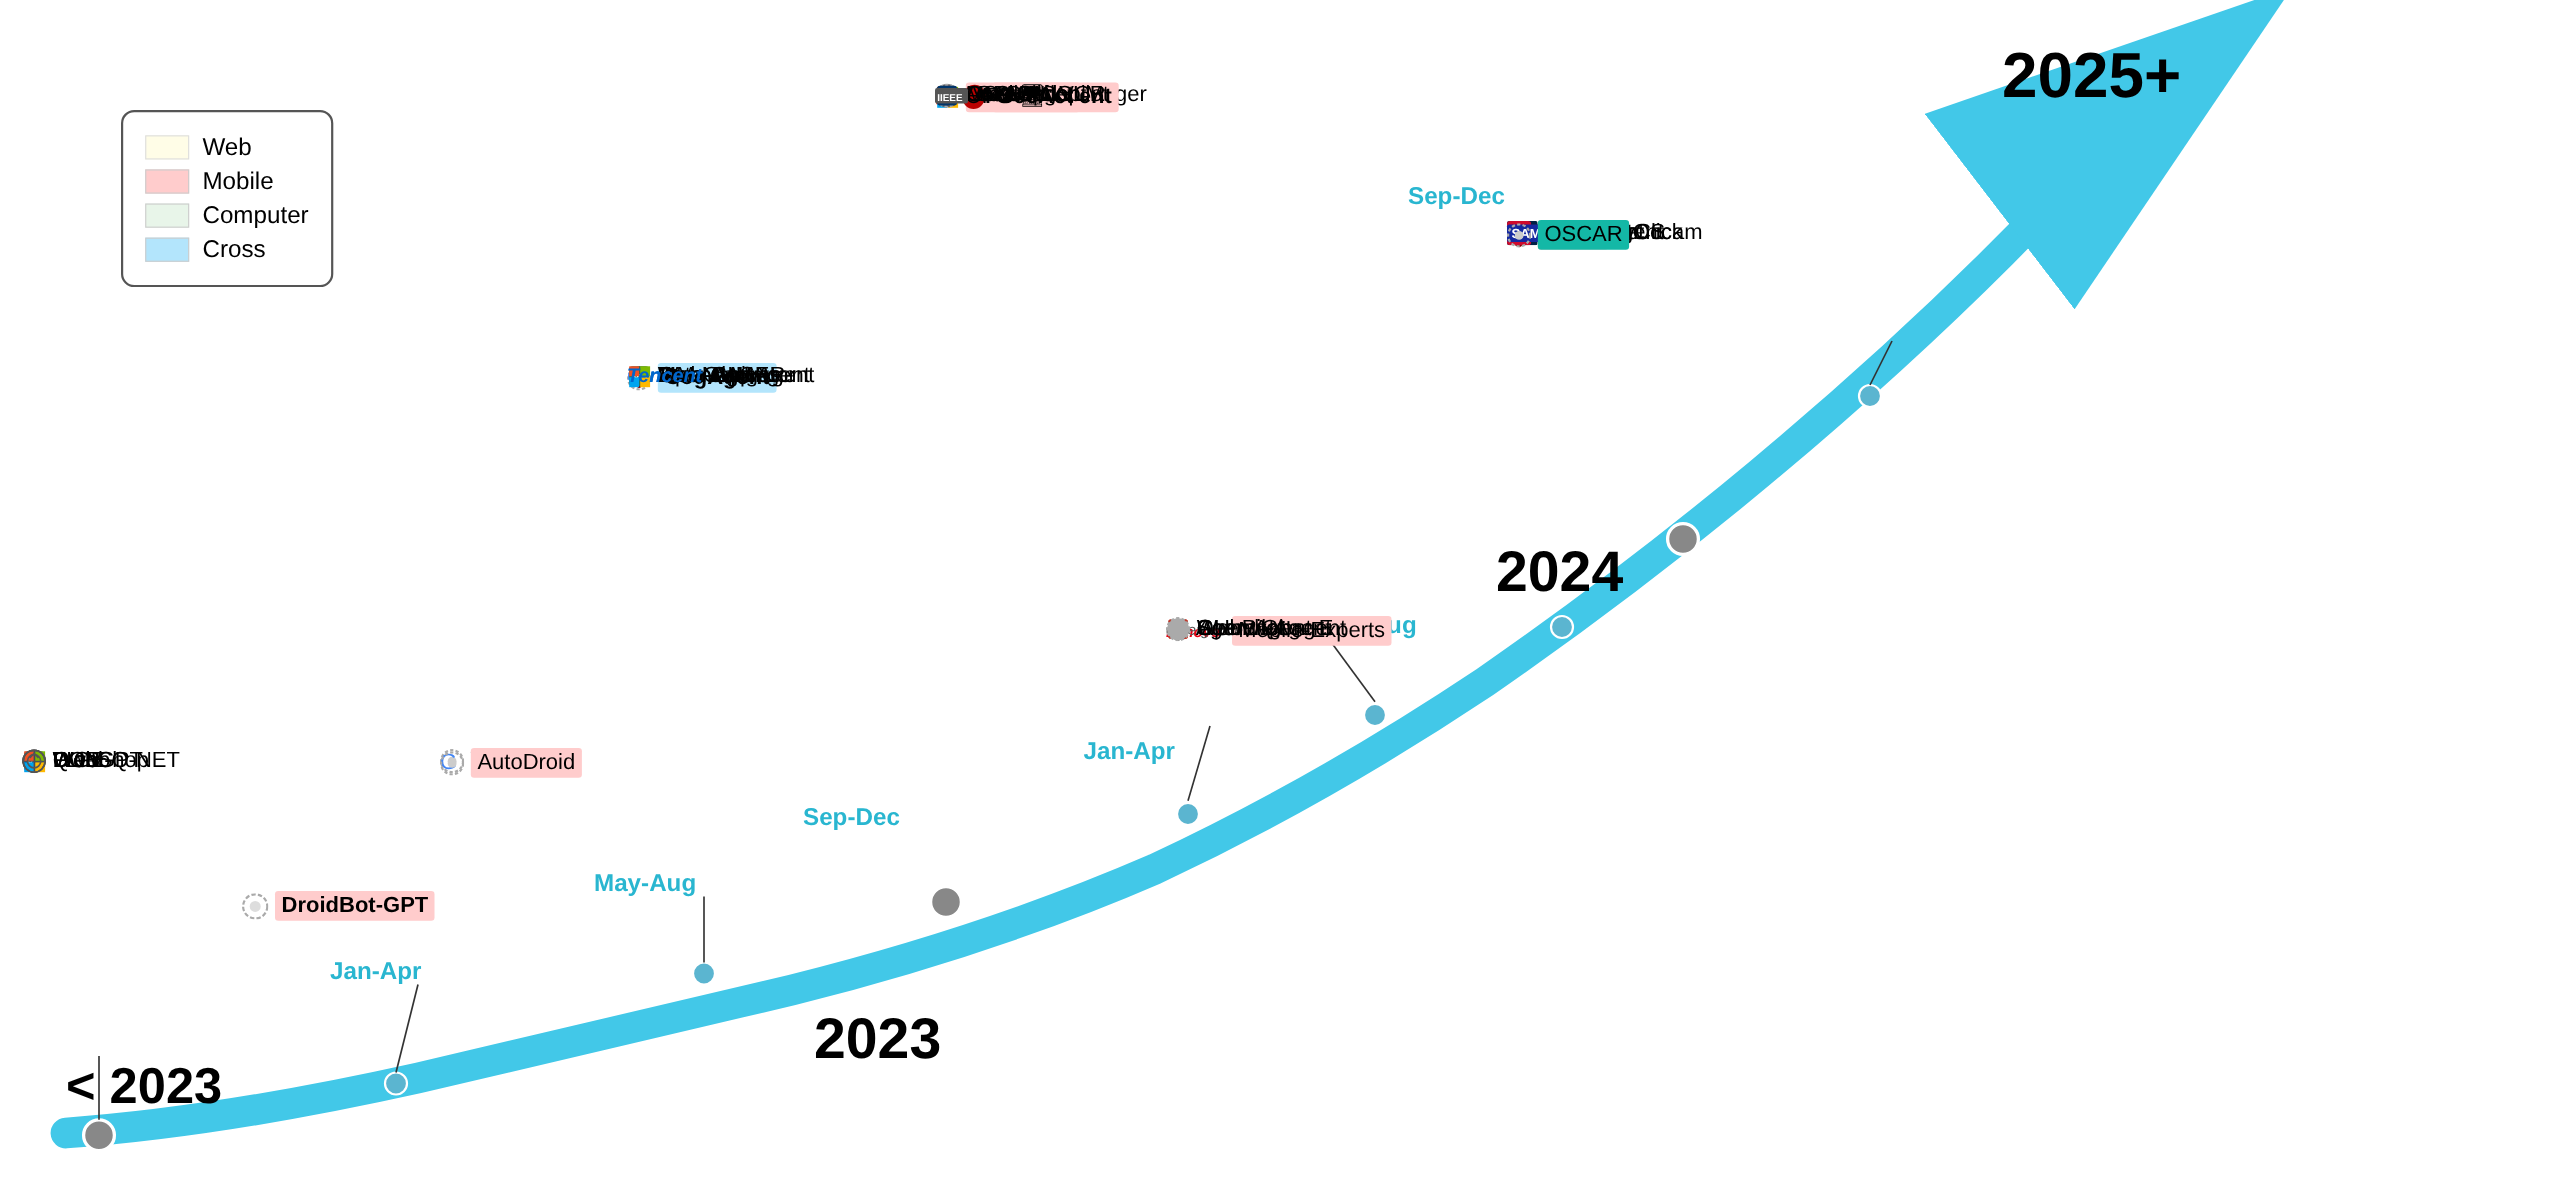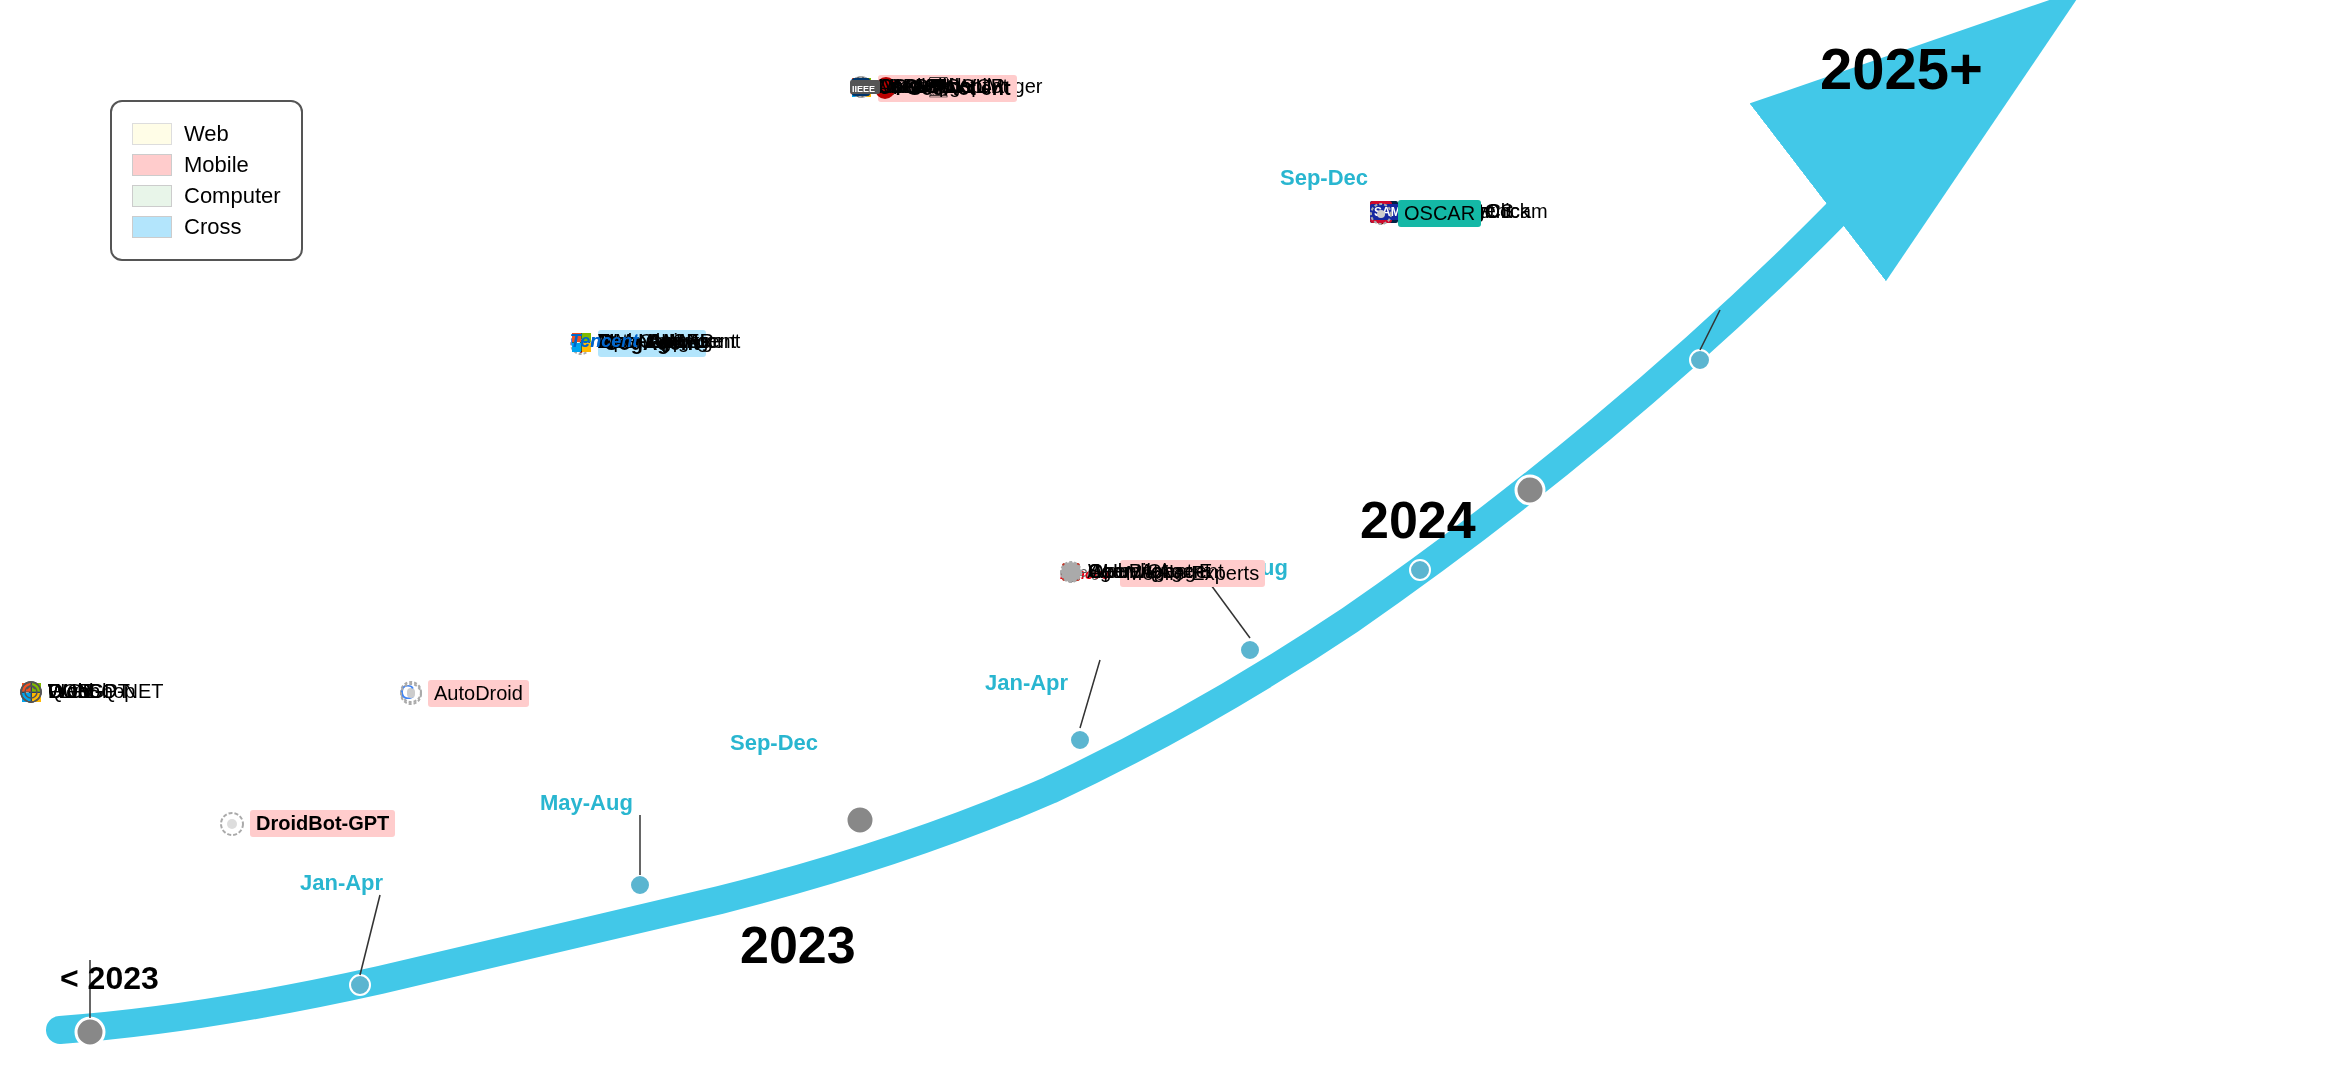--- a/index.html
+++ b/index.html
@@ -52,21 +52,21 @@
     .label {
       position: absolute;
       font-size: 20px;
       font-weight: 500;
       white-space: nowrap;
       display: flex;
       align-items: center;
       gap: 6px;
     }
     .label.teal { color: #29b6d0; font-weight: 700; font-size: 22px; }
-    .label.large { font-size: 32px; font-weight: 900; }
+    .label.large { font-size: 46px; font-weight: 900; }
     .label.xlarge { font-size: 52px; font-weight: 900; }
   </style>
 </head>
 <body>
 
 <div class="legend">
   <div class="legend-item">
     <div class="legend-color legend-web"></div>
     <span>Web</span>
   </div>

